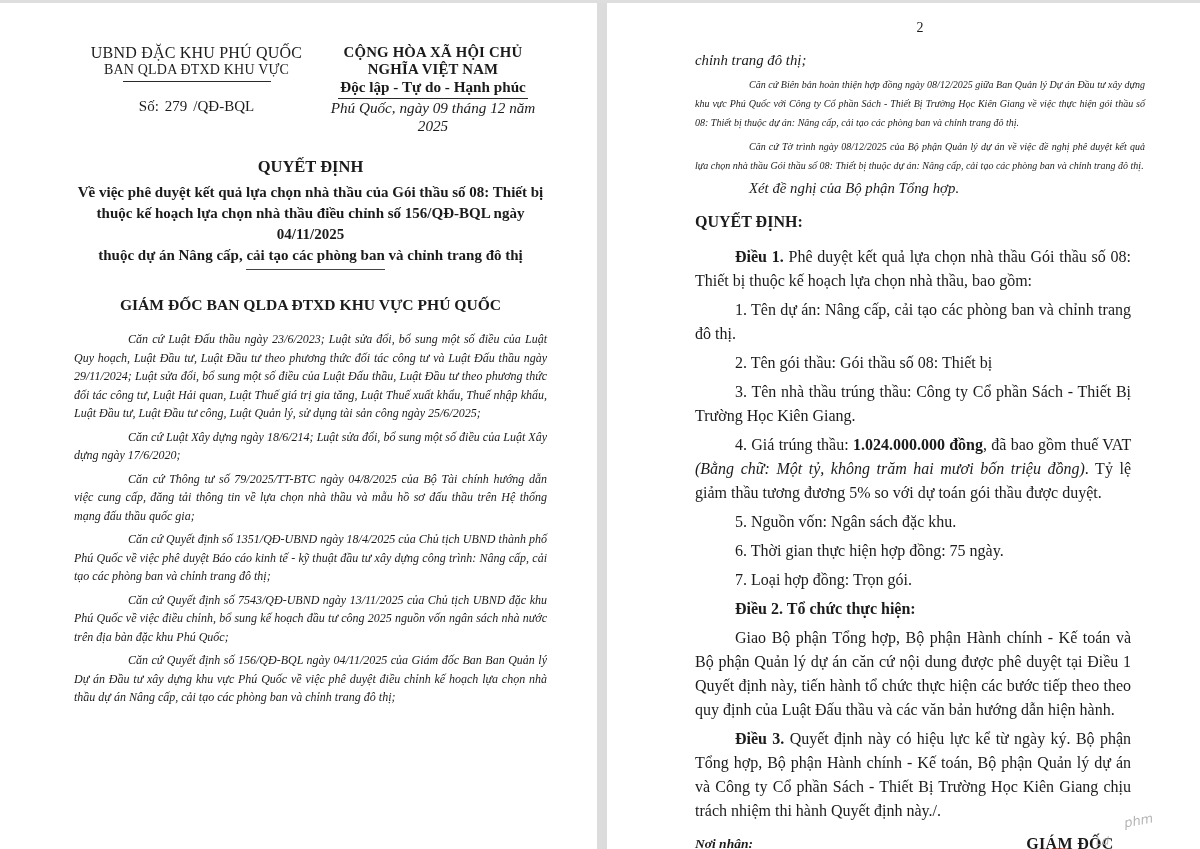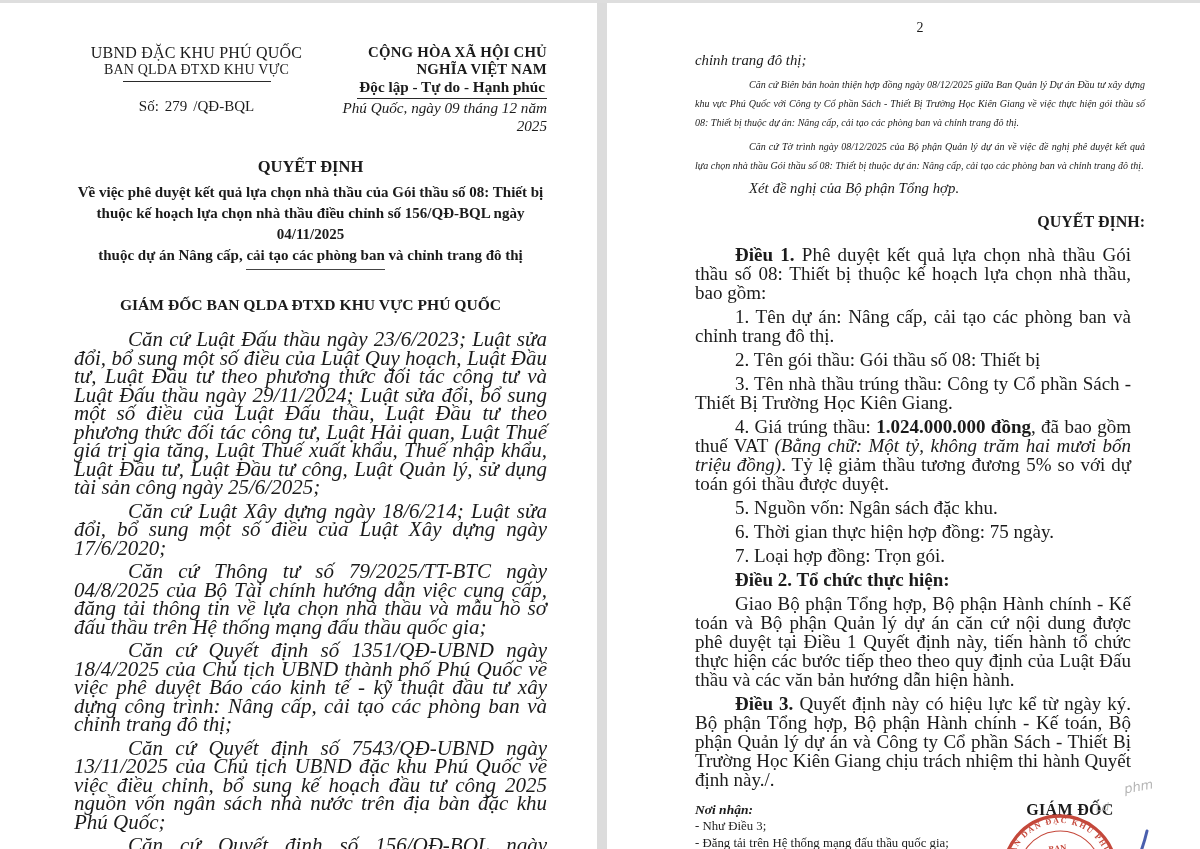--- a/index.html
+++ b/index.html
@@ -12,42 +12,42 @@
   .page-2{width:593px;padding:20px 55px 0 88px;position:relative;}
 
   
   .hdr{display:flex;}
   .hdr-left{width:245px;text-align:center;flex-shrink:0;}
   .org1{font-size:16px;letter-spacing:.2px;}
   .org2{font-size:14px;font-weight:normal;letter-spacing:.2px;}
   .rule-short{width:148px;border-bottom:1.2px solid #2a2a2a;margin:3px auto 0;}
   .doc-num{margin-top:16px;font-size:15px;}
   .doc-num .num{padding:0 6px;}
-  .hdr-right{flex:1;text-align:right;}
+  .hdr-right{flex:1;text-align:center;}
   .nat1{font-size:14.8px;font-weight:bold;letter-spacing:.2px;}
   .nat2{display:inline-block;font-size:15.2px;font-weight:bold;border-bottom:1.4px solid #2a2a2a;padding:0 2px 2px;}
   .date-line{font-style:italic;font-size:15.2px;}
 
   
   .title{margin-top:22px;text-align:center;font-weight:bold;font-size:16.5px;}
   .subject{margin-top:5px;text-align:center;font-weight:bold;font-size:15px;line-height:21px;}
   .subject .ul-seg{display:inline-block;border-bottom:1.6px solid #444;padding-bottom:3px;}
   .authority{margin-top:26px;text-align:center;font-weight:bold;font-size:15.6px;}
 
   
   .recitals{margin-top:16px;}
-  .recital{font-style:italic;text-align:justify;text-indent:54px;font-size:21px;line-height:18.5px;margin:0 0 5px 0;}
+  .recital{font-style:italic;text-align:justify;text-indent:54px;font-size:12px;line-height:18.5px;margin:0 0 5px 0;}
 
   
   .pagenum{text-align:center;font-size:14px;margin-bottom:15px;}
   .cont-line{font-style:italic;font-size:14.8px;line-height:19px;margin:0 0 5px 0;}
   .recital2{font-style:italic;text-align:justify;text-indent:54px;font-size:10px;line-height:19px;margin:0 0 5px 0;}
   .consider{font-style:italic;font-size:14.8px;text-indent:54px;margin:0 0 8px 0;}
-  .decision-title{text-align:right;font-weight:bold;font-size:16px;margin:16px 0 14px;}
-  .bp{font-size:19px;line-height:19px;text-align:justify;margin:0 14px 5px 0;}
+  .decision-title{text-align:left;font-weight:bold;font-size:16px;margin:16px 0 14px;}
+  .bp{font-size:16px;line-height:24px;text-align:justify;margin:0 14px 5px 0;}
   .indent{text-indent:40px;}
   .lead{font-weight:bold;}
   .bold{font-weight:bold;}
   .it{font-style:italic;}
 
   
   .footer{display:flex;margin-top:12px;position:relative;}
   .noinhan{width:300px;font-size:12.8px;line-height:17px;}
   .nh-label{font-weight:bold;font-style:italic;font-size:13.5px;}
   .sig-block{flex:1;text-align:center;position:relative;height:190px;}

